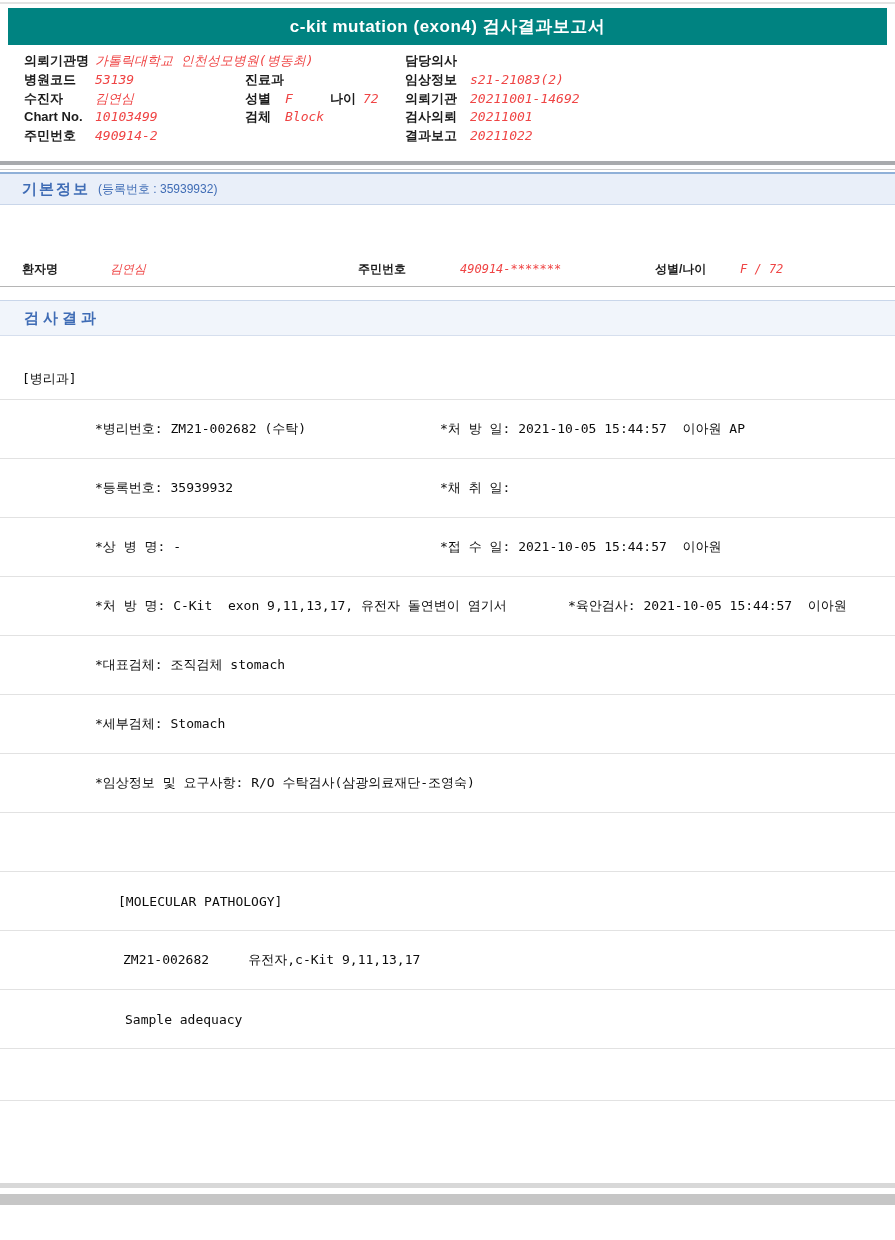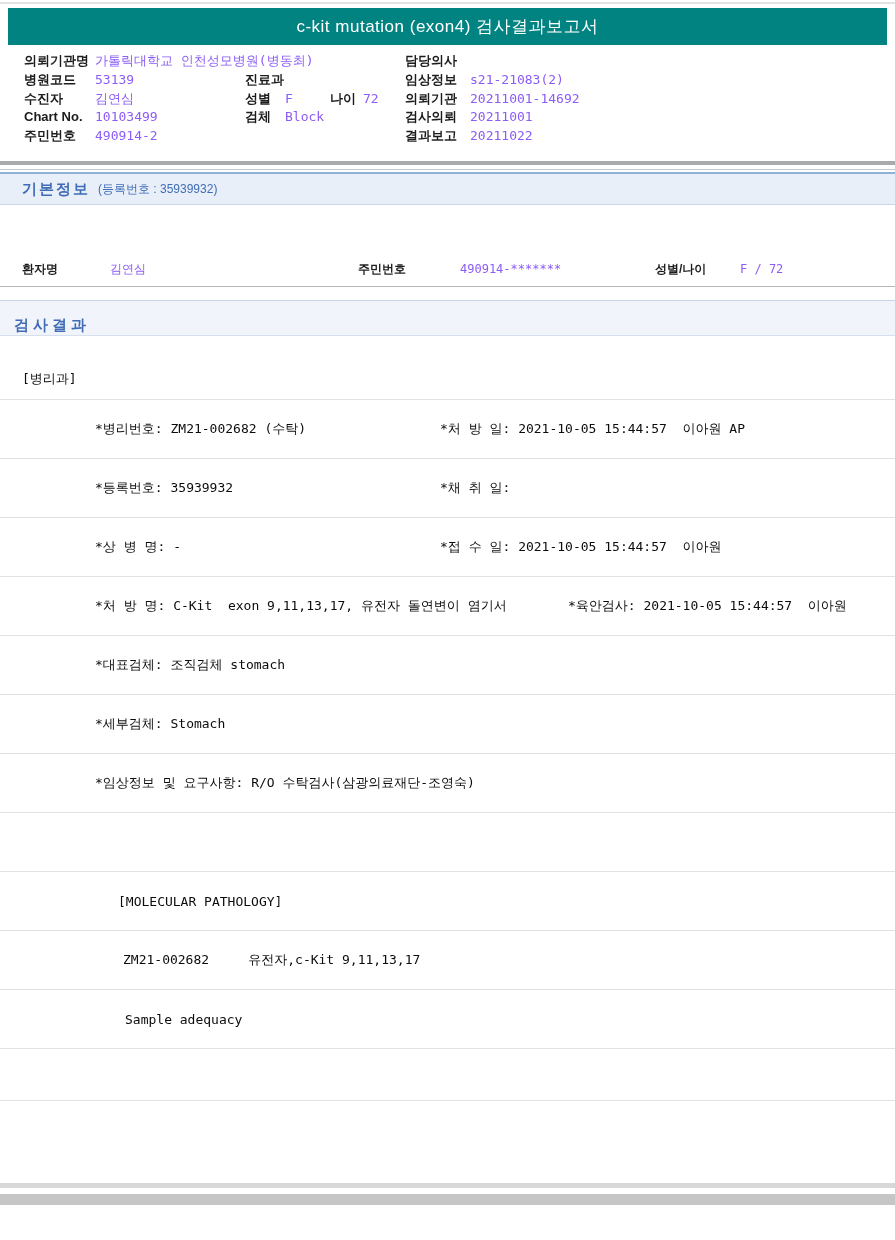--- a/index.html
+++ b/index.html
@@ -4,46 +4,46 @@
 <style>
   * { margin:0; padding:0; box-sizing:border-box; }
   html,body { background:#ffffff; }
   body { font-family:"Liberation Sans","DejaVu Sans",sans-serif; color:#111; }
   .page { position:relative; width:895px; height:1240px; background:#fff; overflow:hidden; }
 
   .top-rule { position:absolute; top:2px; left:0; width:100%; height:2px; background:#e3e3e3; }
 
   .title-bar { position:absolute; top:8px; left:8px; width:879px; height:37px; background:#008381;
                display:flex; align-items:center; justify-content:center; }
-  .title-bar .t { color:#ffffff; font-size:17px; font-weight:normal; letter-spacing:.5px; }
+  .title-bar .t { color:#ffffff; font-size:17px; font-weight:bold; letter-spacing:.5px; }
 
   .top-info { position:absolute; top:48px; left:0; width:100%; height:113px; font-size:13px; }
   .ti { position:absolute; white-space:nowrap; line-height:14px; }
   .lb { font-weight:bold; color:#1c1c1c; }
-  .val { font-family:"DejaVu Sans Mono","DejaVu Sans",monospace; color:#8b5cf6; }
+  .val { font-family:"DejaVu Sans Mono","DejaVu Sans",monospace; color:#ef4444;font-style:italic; }
 
   .sep1 { position:absolute; top:161px; left:0; width:100%; height:4px; background:#a8aaad; }
   .sep2 { position:absolute; top:169px; left:0; width:100%; height:1px; background:#c9c9c9; }
 
   .bi-head { position:absolute; top:172px; left:0; width:100%; height:33px; background:#e9eff9;
              border-top:2px solid #8fb0d8; border-bottom:1px solid #c9d6ea;
              display:flex; align-items:center; padding-left:22px; }
   .sec-title { color:#3f6cb5; font-size:15px; font-weight:bold; letter-spacing:2px; }
   .sec-sub { color:#3f6cb5; font-size:12px; margin-left:8px; letter-spacing:0; }
 
   .bi-table { position:absolute; top:205px; left:0; width:100%; height:82px; font-size:12px; }
   .bi-row1 { position:absolute; top:0; left:0; width:100%; height:47px; border-bottom:1px solid #dadada; }
   .bi-row2 { position:absolute; top:47px; left:0; width:100%; height:35px; border-bottom:1px solid #b5b5b5; }
   .bc { position:absolute; top:50%; transform:translateY(-50%); white-space:nowrap; }
   .bc.two { white-space:pre-line; line-height:15px; }
   .c1l{left:22px} .c1v{left:110px} .c2l{left:358px} .c2v{left:460px} .c3l{left:655px} .c3v{left:740px}
 
   .res-head { position:absolute; top:300px; left:0; width:100%; height:36px; background:#f1f5fb;
               border-top:1px solid #c9d6ea; border-bottom:1px solid #d6dfee;
-              display:flex; align-items:flex-end; padding-left:14px; }
+              display:flex; align-items:center; padding-left:24px; }
   .res-head .sec-title { letter-spacing:4px; }
 
   .details { position:absolute; top:336px; left:0; width:100%;
              font-family:"DejaVu Sans Mono","DejaVu Sans",monospace; font-size:13px; color:#0c0c0c; }
   .drow { position:relative; width:100%; height:59px; border-bottom:1px solid #e2e2e2; }
   .drow.h64 { height:64px; }
   .drow.h52 { height:52px; }
   .dcell { position:absolute; top:50%; transform:translateY(-50%); white-space:pre; }
   .dcell-bottom { position:absolute; left:22px; bottom:11px; white-space:pre;text-align:center; }
   .x95{left:95px} .x118{left:118px} .x123{left:123px} .x125{left:125px} .x140{left:140px}

